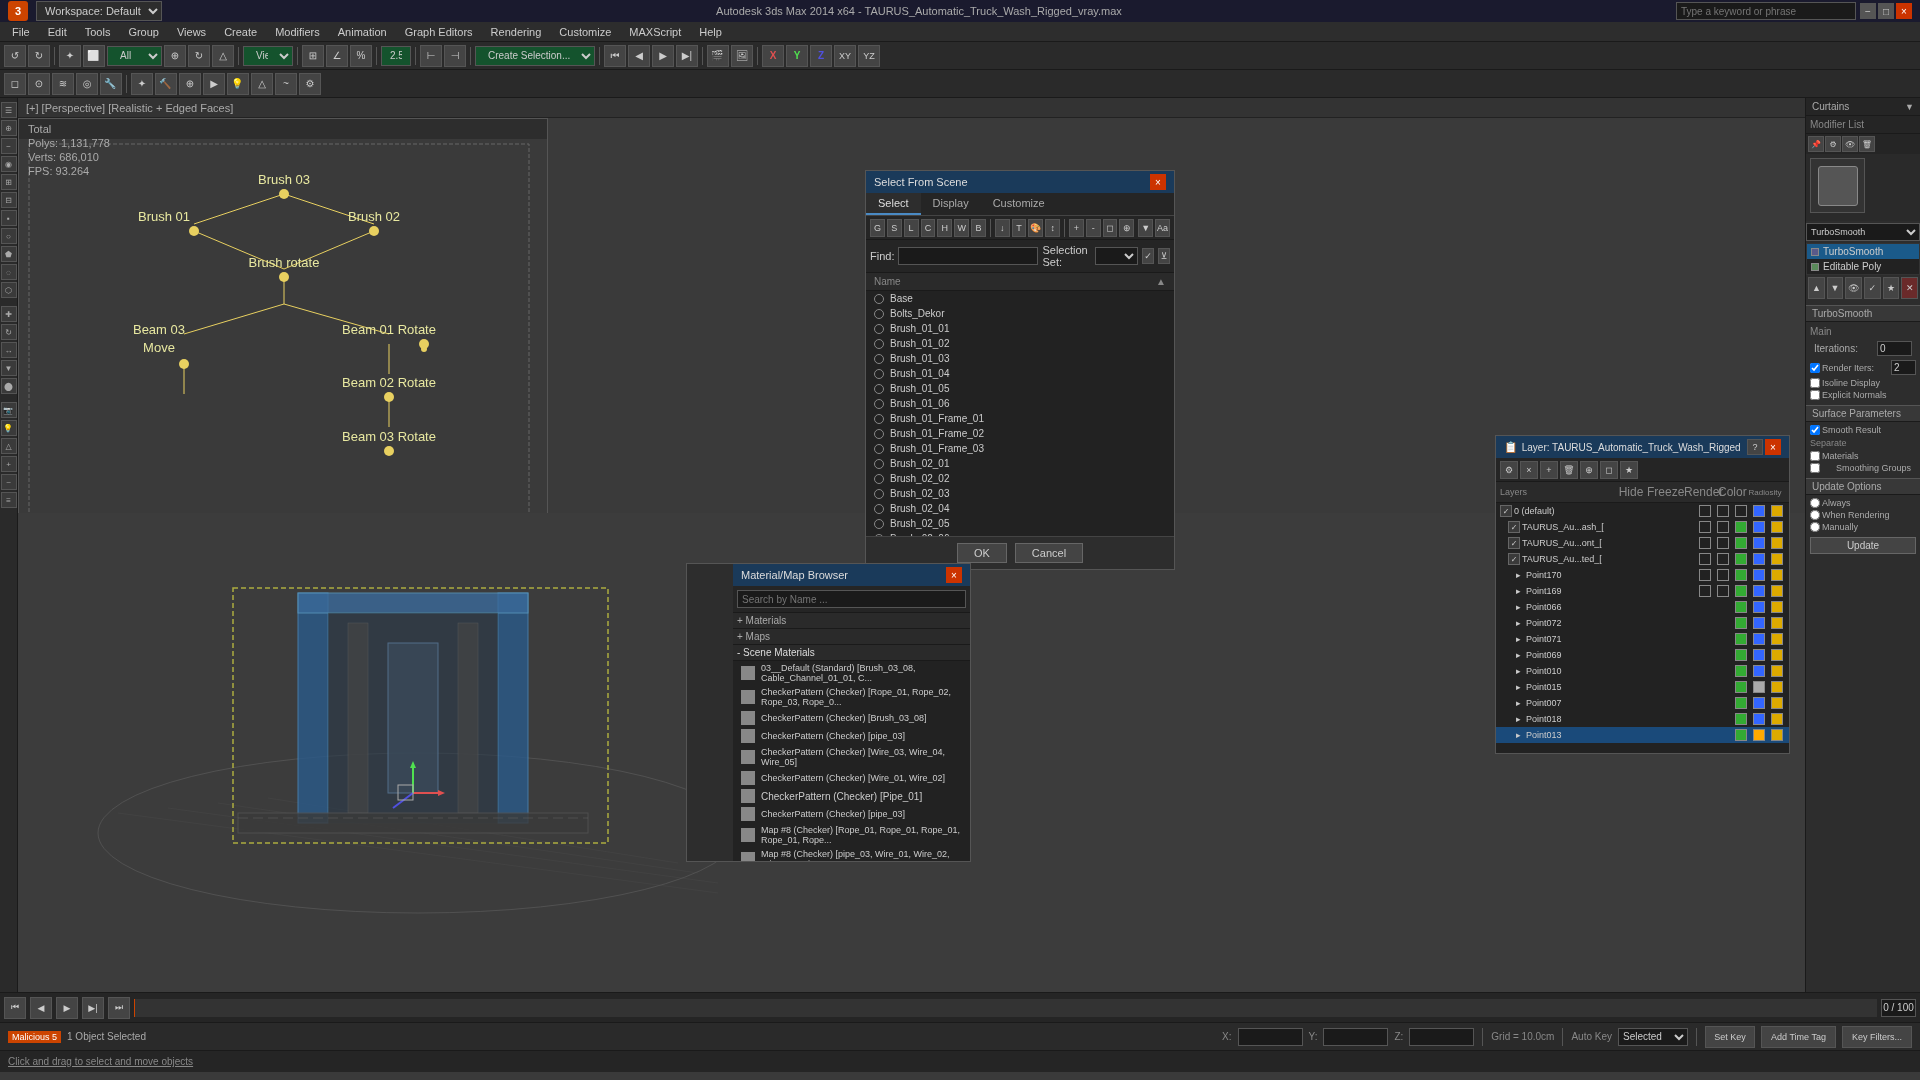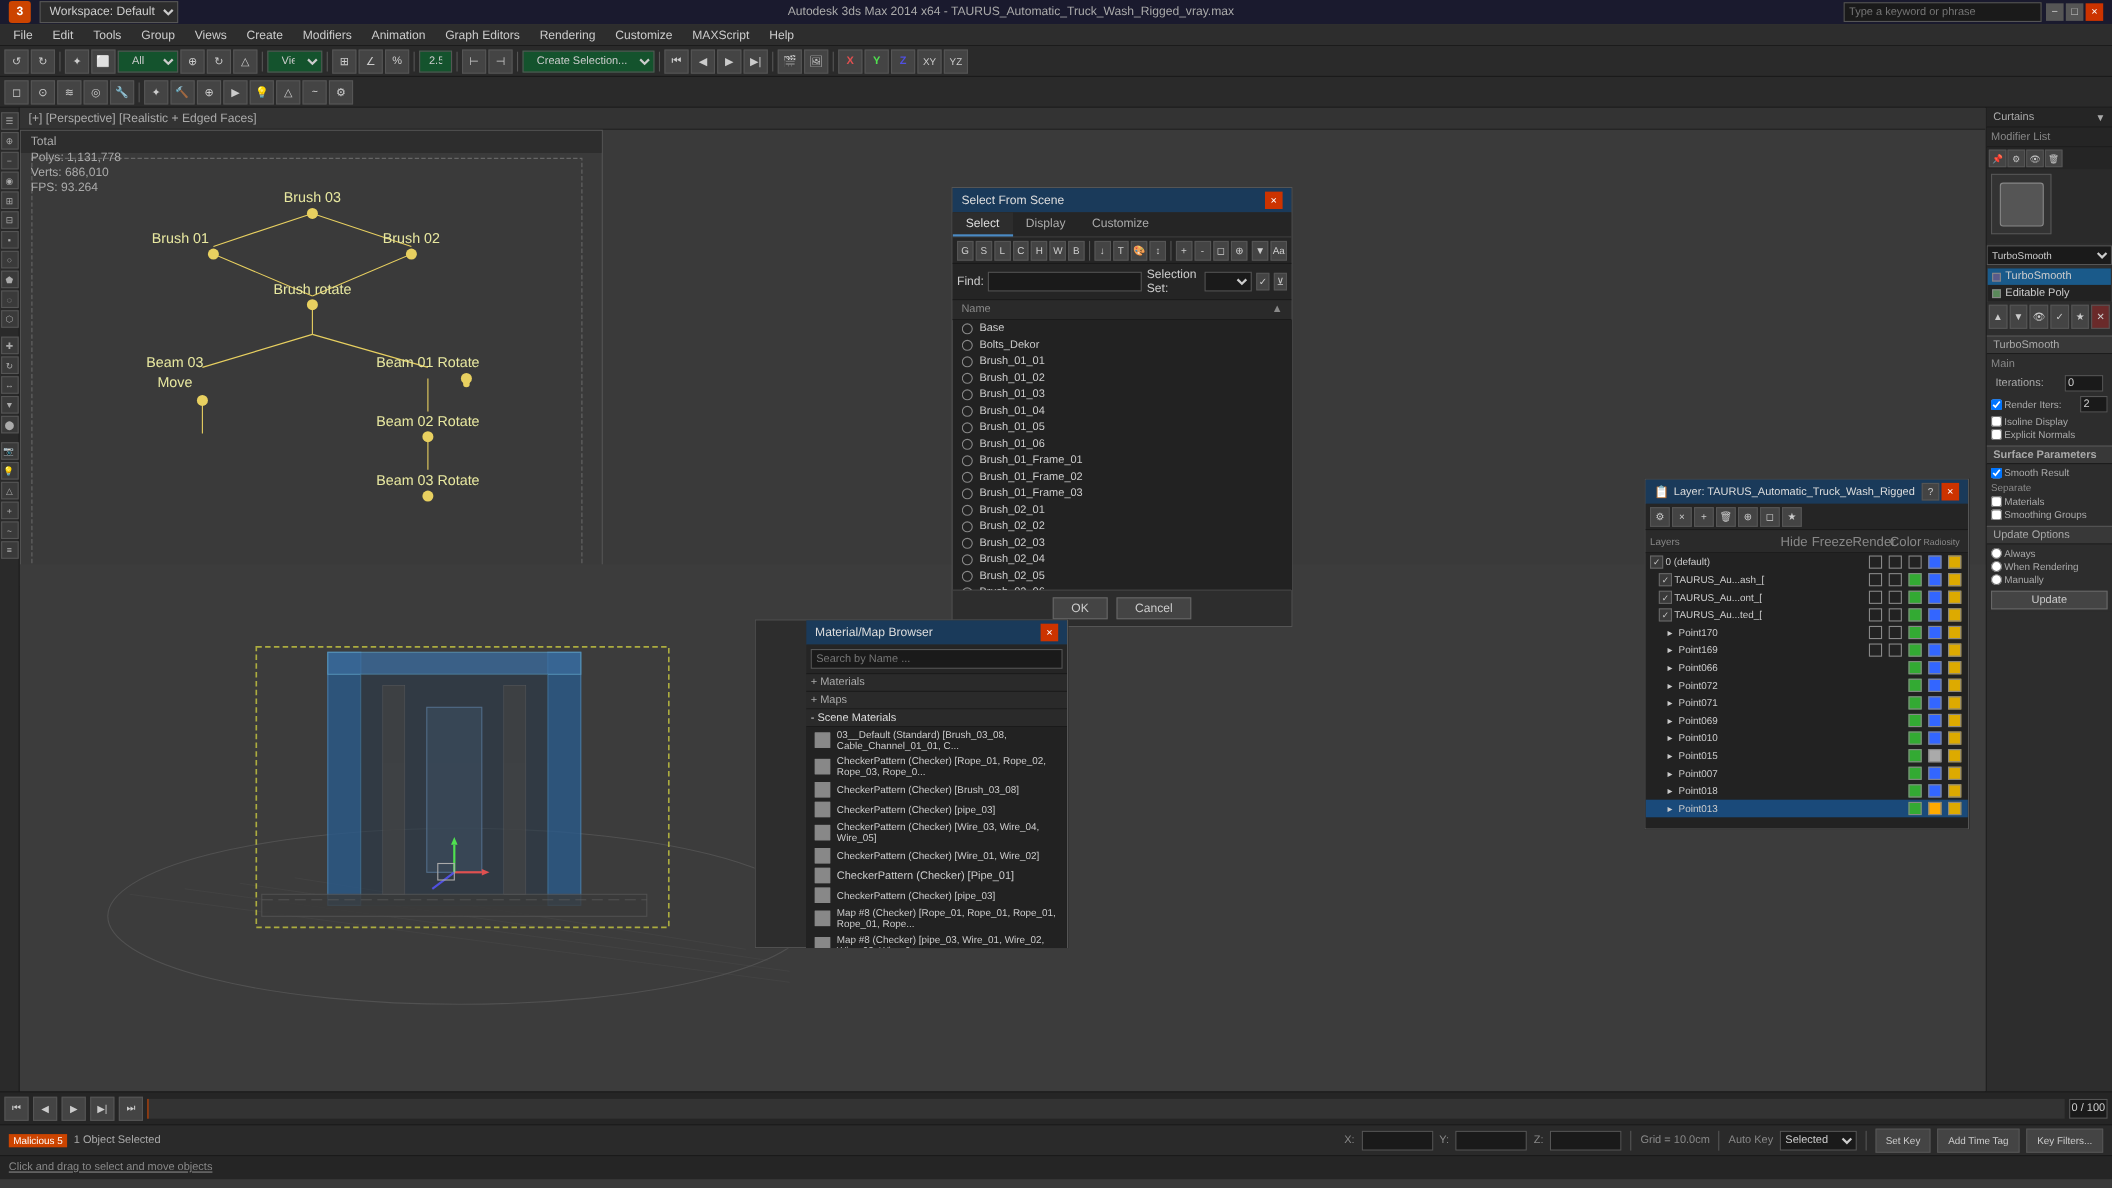--- a/index.html
+++ b/index.html
@@ -626,35 +626,35 @@
       <div style="display:flex;align-items:center;gap:2px;padding:1px 0;">
         <input type="checkbox" style="width: 10px; height: 10px;">
         <span style="font-size:9px;color:#aaa;">Isoline Display</span>
       </div>
       
       <div style="display:flex;align-items:center;gap:2px;padding:1px 0;">
         <input type="checkbox" style="width: 10px; height: 10px;">
         <span style="font-size:9px;color:#aaa;">Explicit Normals</span>
       </div>
       
-      <div class="section-header" style="margin:4px -4px 2px;font-weight:bold;">Surface Parameters</div>
+      <div class="section-header" style="margin:4px -4px 2px;">Surface Parameters</div>
       
       <div style="display:flex;align-items:center;gap:2px;padding:1px 0;">
         <input type="checkbox" checked="" style="width: 10px; height: 10px;">
         <span style="font-size:9px;color:#aaa;">Smooth Result</span>
       </div>
       
       <div style="font-size:9px;color:#888;padding:2px 0;">Separate</div>
       
       <div style="display:flex;align-items:center;gap:2px;padding:1px 0;">
         <input type="checkbox" style="width: 10px; height: 10px;">
         <span style="font-size:9px;color:#aaa;">Materials</span>
       </div>
       
-      <div style="display:flex;align-items:center;gap:2px;padding:1px 0;">
+      <div style="display:flex;align-items:center;gap:16px;padding:1px 0;">
         <input type="checkbox" style="width: 10px; height: 10px;">
         <span style="font-size:9px;color:#aaa;">Smoothing Groups</span>
       </div>
       
       <div class="section-header" style="margin:4px -4px 2px;">Update Options</div>
       
       <div style="display:flex;align-items:center;gap:2px;padding:1px 0;">
         <input type="radio" name="update" style="width: 10px; height: 10px;">
         <span style="font-size:9px;color:#aaa;">Always</span>
       </div>

